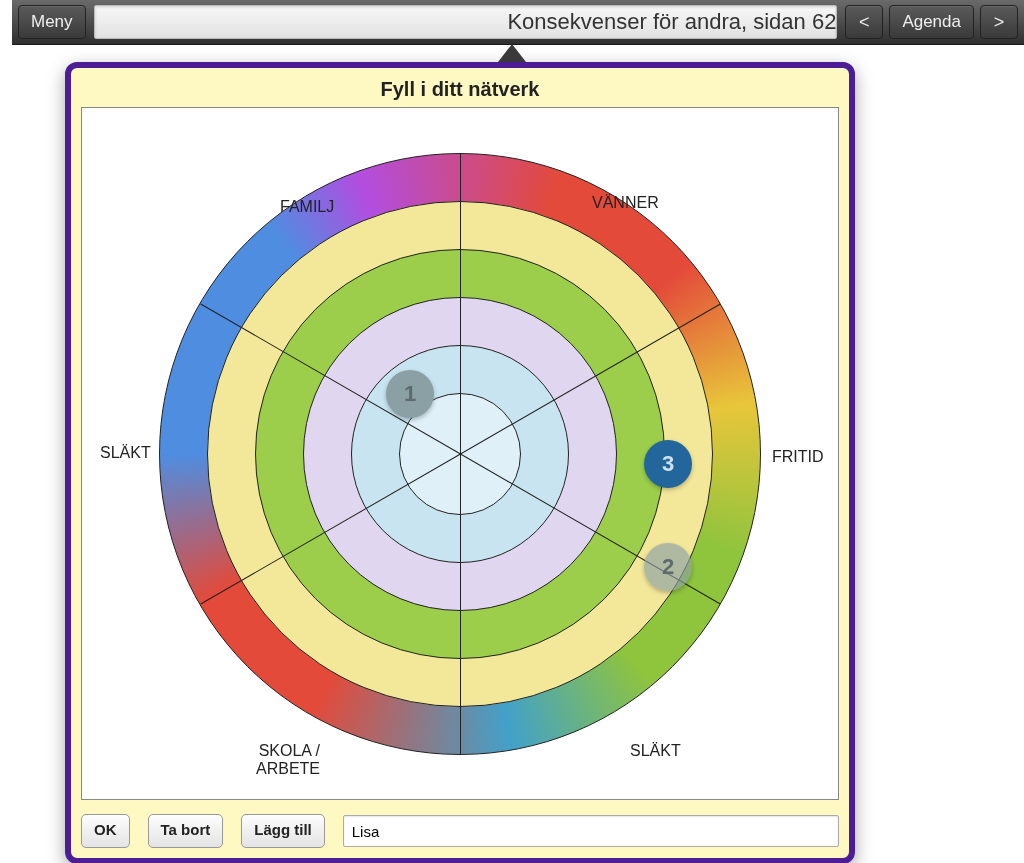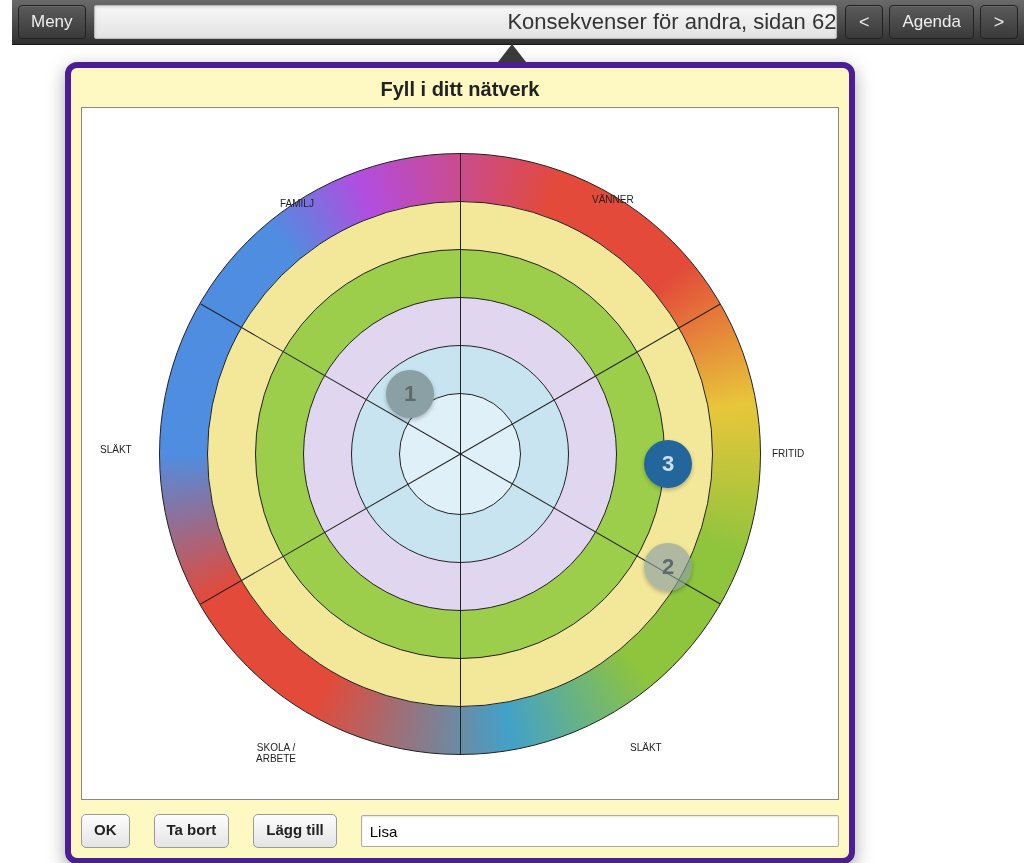--- a/index.html
+++ b/index.html
@@ -97,21 +97,21 @@
     flex: 1;
     margin: 0 10px 6px 10px;
     border: 1px solid #888;
     position: relative;
     background: #fff;
     overflow: hidden;
   }
   .modal-footer {
     display: flex;
     align-items: center;
-    gap: 24px;
+    gap: 18px;
     padding: 8px 10px 10px 10px;
   }
   .modal-footer .btn {
     background: linear-gradient(to bottom, #fdfdfd, #e4e4e4);
     border: 1px solid #999;
     border-radius: 5px;
     padding: 0 12px;
     height: 32px;
     line-height: 30px;
     font-size: 15px;
@@ -186,23 +186,23 @@
     position: absolute;
     left: 50%; top: 50%;
     width: 1px; height: 300px;
     background: #222;
     transform-origin: top center;
   }
 
   
   .sector-label {
     position: absolute;
-    font-size: 10px;
+    font-size: 16px;
     color: #222;
-    text-align: center;
+    text-align: right;
     white-space: pre;
     pointer-events: none;
   }
 
   
   .token {
     position: absolute;
     width: 48px; height: 48px;
     border-radius: 50%;
     transform: translate(-50%, -50%);

